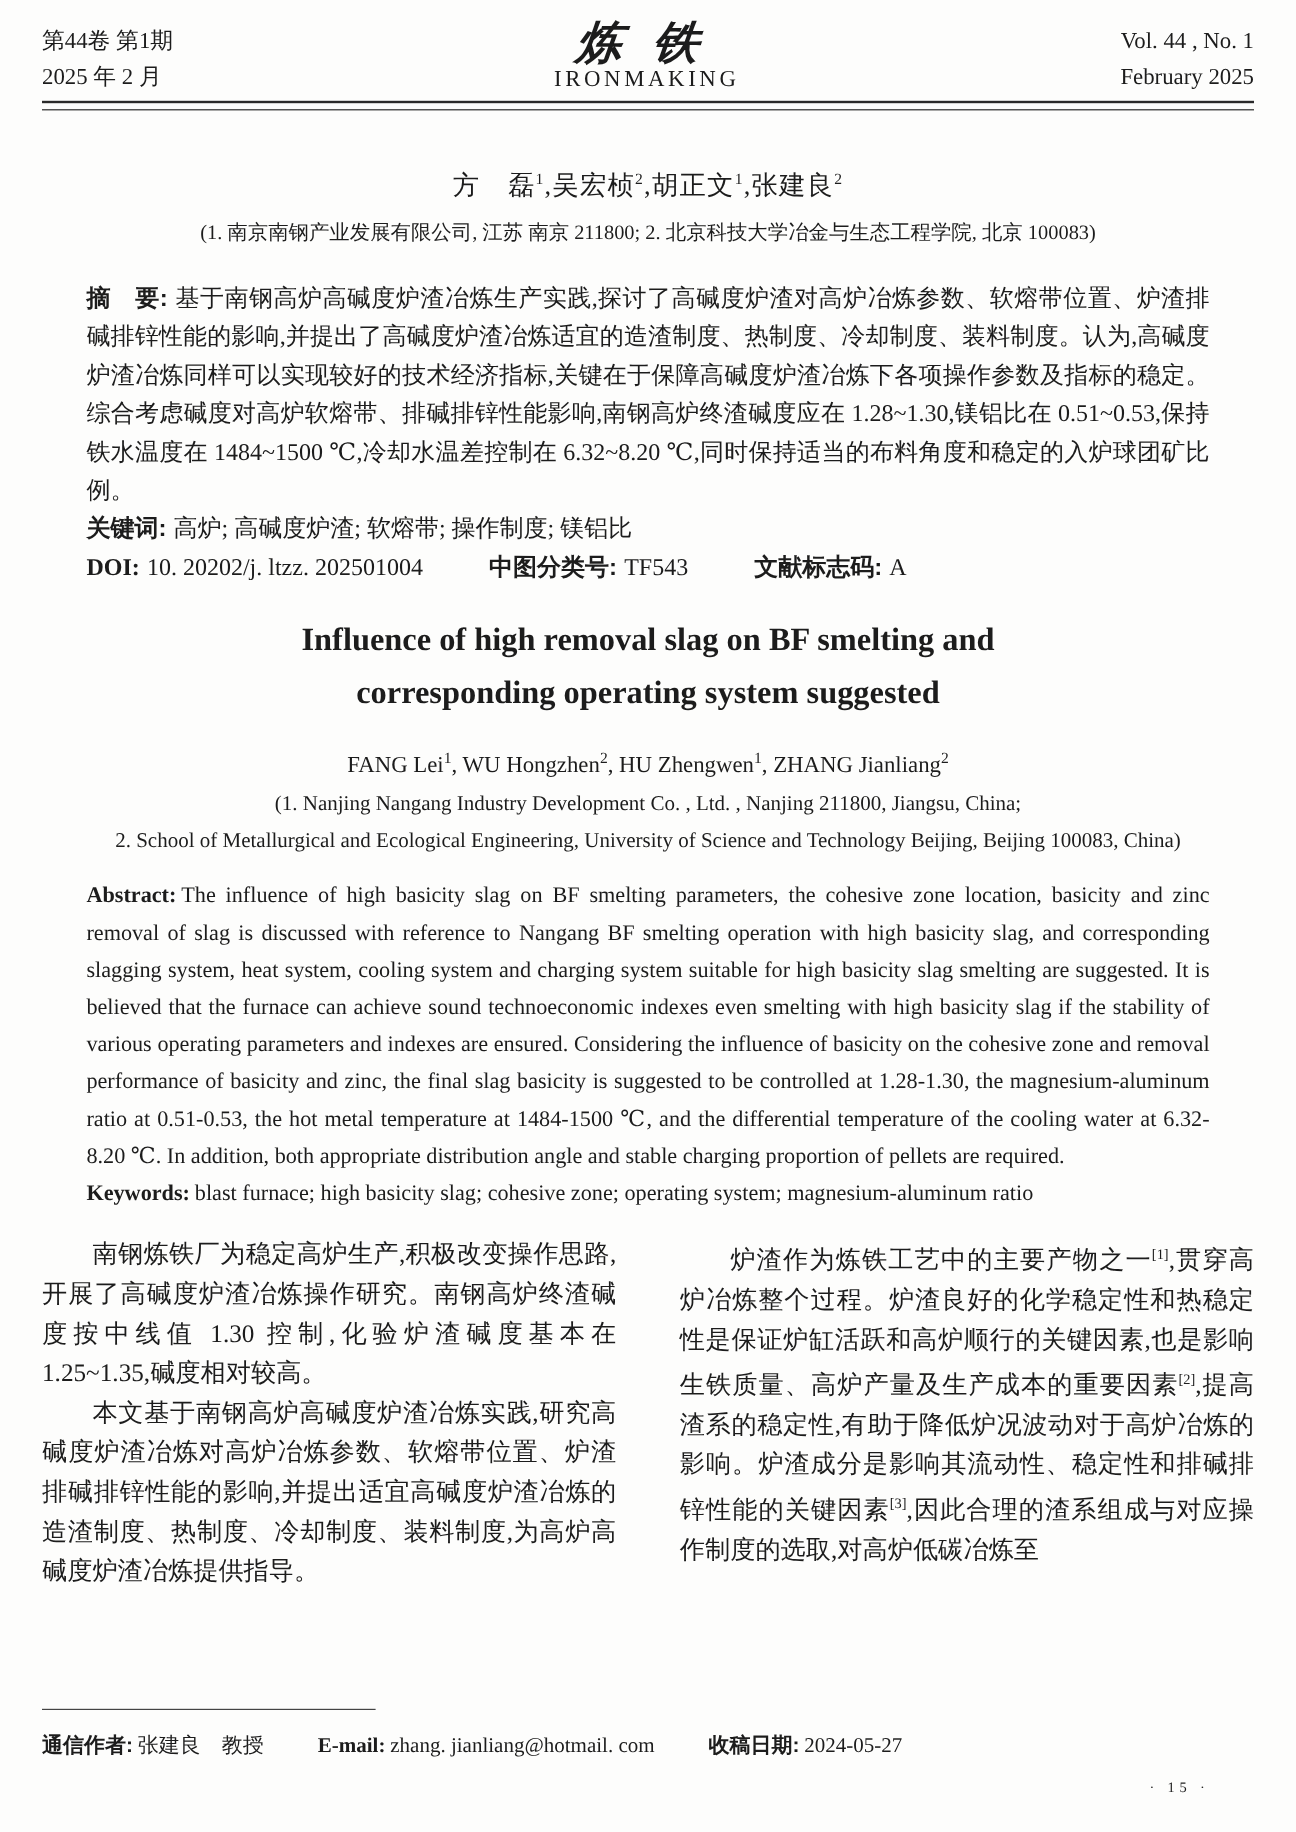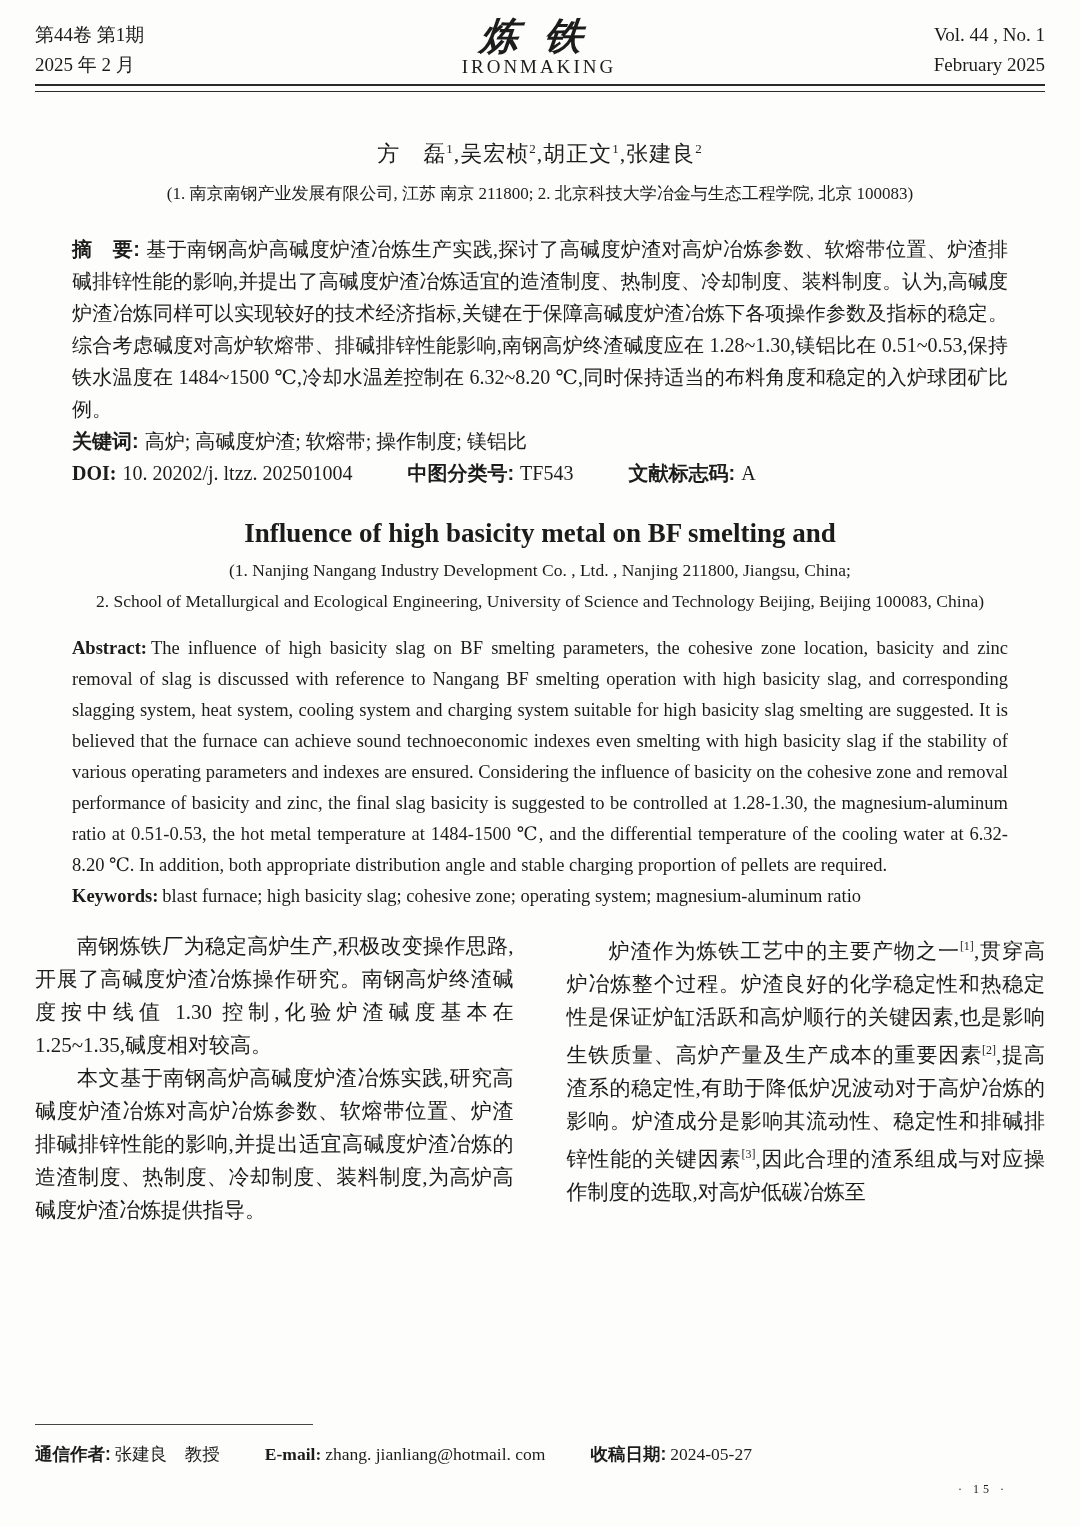--- a/index.html
+++ b/index.html
@@ -101,23 +101,25 @@
 
   <div class="affil-cn">(1. 南京南钢产业发展有限公司, 江苏 南京 211800; 2. 北京科技大学冶金与生态工程学院, 北京 100083)</div>
 
   <div class="meta">
     <p class="meta-p"><span class="hei lab">摘　要:</span><span>基于南钢高炉高碱度炉渣冶炼生产实践,探讨了高碱度炉渣对高炉冶炼参数、软熔带位置、炉渣排碱排锌性能的影响,并提出了高碱度炉渣冶炼适宜的造渣制度、热制度、冷却制度、装料制度。认为,高碱度炉渣冶炼同样可以实现较好的技术经济指标,关键在于保障高碱度炉渣冶炼下各项操作参数及指标的稳定。综合考虑碱度对高炉软熔带、排碱排锌性能影响,南钢高炉终渣碱度应在 1.28~1.30,镁铝比在 0.51~0.53,保持铁水温度在 1484~1500 ℃,冷却水温差控制在 6.32~8.20 ℃,同时保持适当的布料角度和稳定的入炉球团矿比例。</span></p>
     <p class="meta-p"><span class="hei lab">关键词:</span><span>高炉; 高碱度炉渣; 软熔带; 操作制度; 镁铝比</span></p>
     <p class="meta-p doi-line"><span class="doi-item"><span class="bserif lab">DOI:</span><span>10. 20202/j. ltzz. 202501004</span></span><span class="doi-item"><span class="hei lab">中图分类号:</span><span>TF543</span></span><span class="doi-item"><span class="hei lab">文献标志码:</span><span>A</span></span></p>
   </div>
 
   <h2 class="title-en">
-    <div>Influence of high basicity metal on BF smelting and</div>
+    <div>Influence of high removal slag on BF smelting and</div>
+    <div>corresponding operating system suggested</div>
   </h2>
 
+  <div class="authors-en"><span>FANG Lei</span><sup>1</sup><span>, </span><span>WU Hongzhen</span><sup>2</sup><span>, </span><span>HU Zhengwen</span><sup>1</sup><span>, </span><span>ZHANG Jianliang</span><sup>2</sup></div>
 
   <div class="affil-en">(1. Nanjing Nangang Industry Development Co. , Ltd. , Nanjing 211800, Jiangsu, China;</div>
   <div class="affil-en">2. School of Metallurgical and Ecological Engineering, University of Science and Technology Beijing, Beijing 100083, China)</div>
 
   <p class="abs-en"><span class="bserif lab">Abstract:</span><span>The influence of high basicity slag on BF smelting parameters, the cohesive zone location, basicity and zinc removal of slag is discussed with reference to Nangang BF smelting operation with high basicity slag, and corresponding slagging system, heat system, cooling system and charging system suitable for high basicity slag smelting are suggested. It is believed that the furnace can achieve sound technoeconomic indexes even smelting with high basicity slag if the stability of various operating parameters and indexes are ensured. Considering the influence of basicity on the cohesive zone and removal performance of basicity and zinc, the final slag basicity is suggested to be controlled at 1.28-1.30, the magnesium-aluminum ratio at 0.51-0.53, the hot metal temperature at 1484-1500 ℃, and the differential temperature of the cooling water at 6.32-8.20 ℃. In addition, both appropriate distribution angle and stable charging proportion of pellets are required.</span></p>
   <p class="abs-en" style="margin-top:0;"><span class="bserif lab">Keywords:</span><span>blast furnace; high basicity slag; cohesive zone; operating system; magnesium-aluminum ratio</span></p>
 
   <main class="columns">
     <section class="col">
       <p class="body-p">南钢炼铁厂为稳定高炉生产,积极改变操作思路,开展了高碱度炉渣冶炼操作研究。南钢高炉终渣碱度按中线值 1.30 控制,化验炉渣碱度基本在 1.25~1.35,碱度相对较高。</p>

